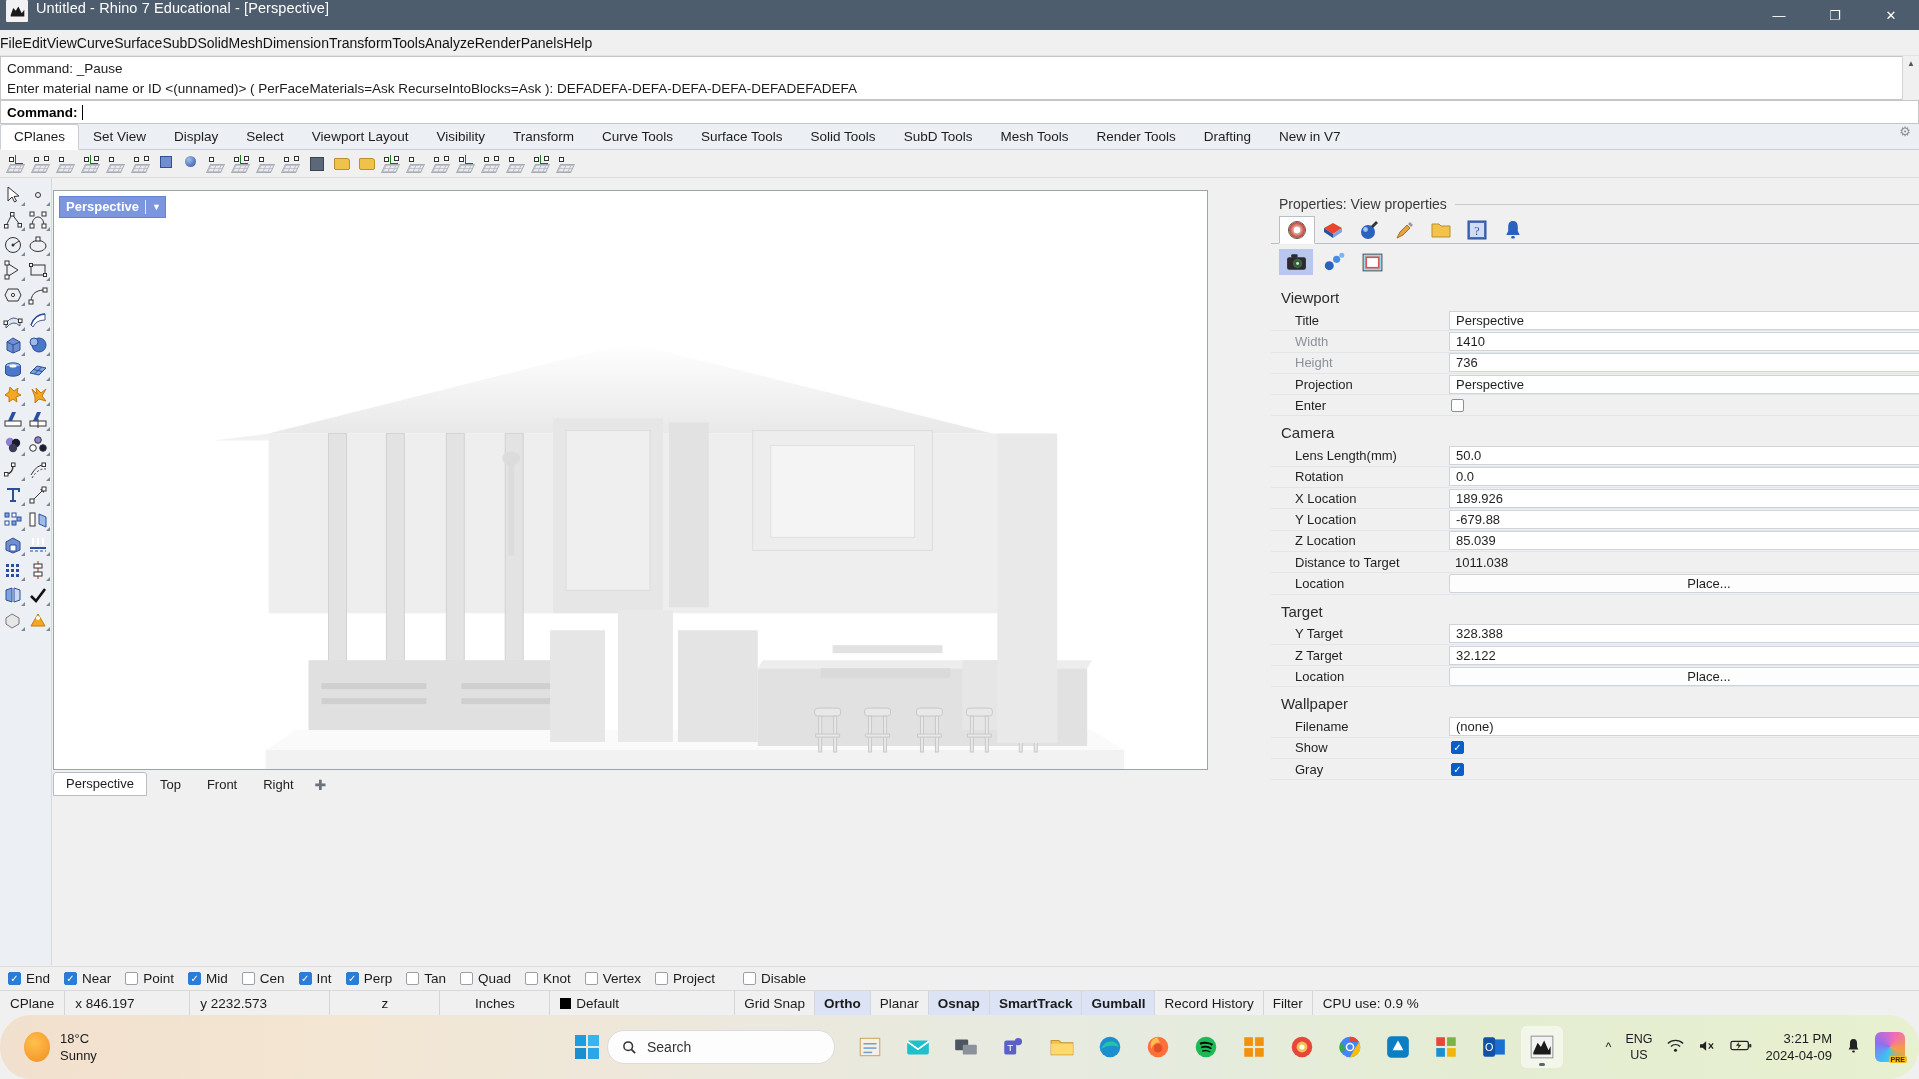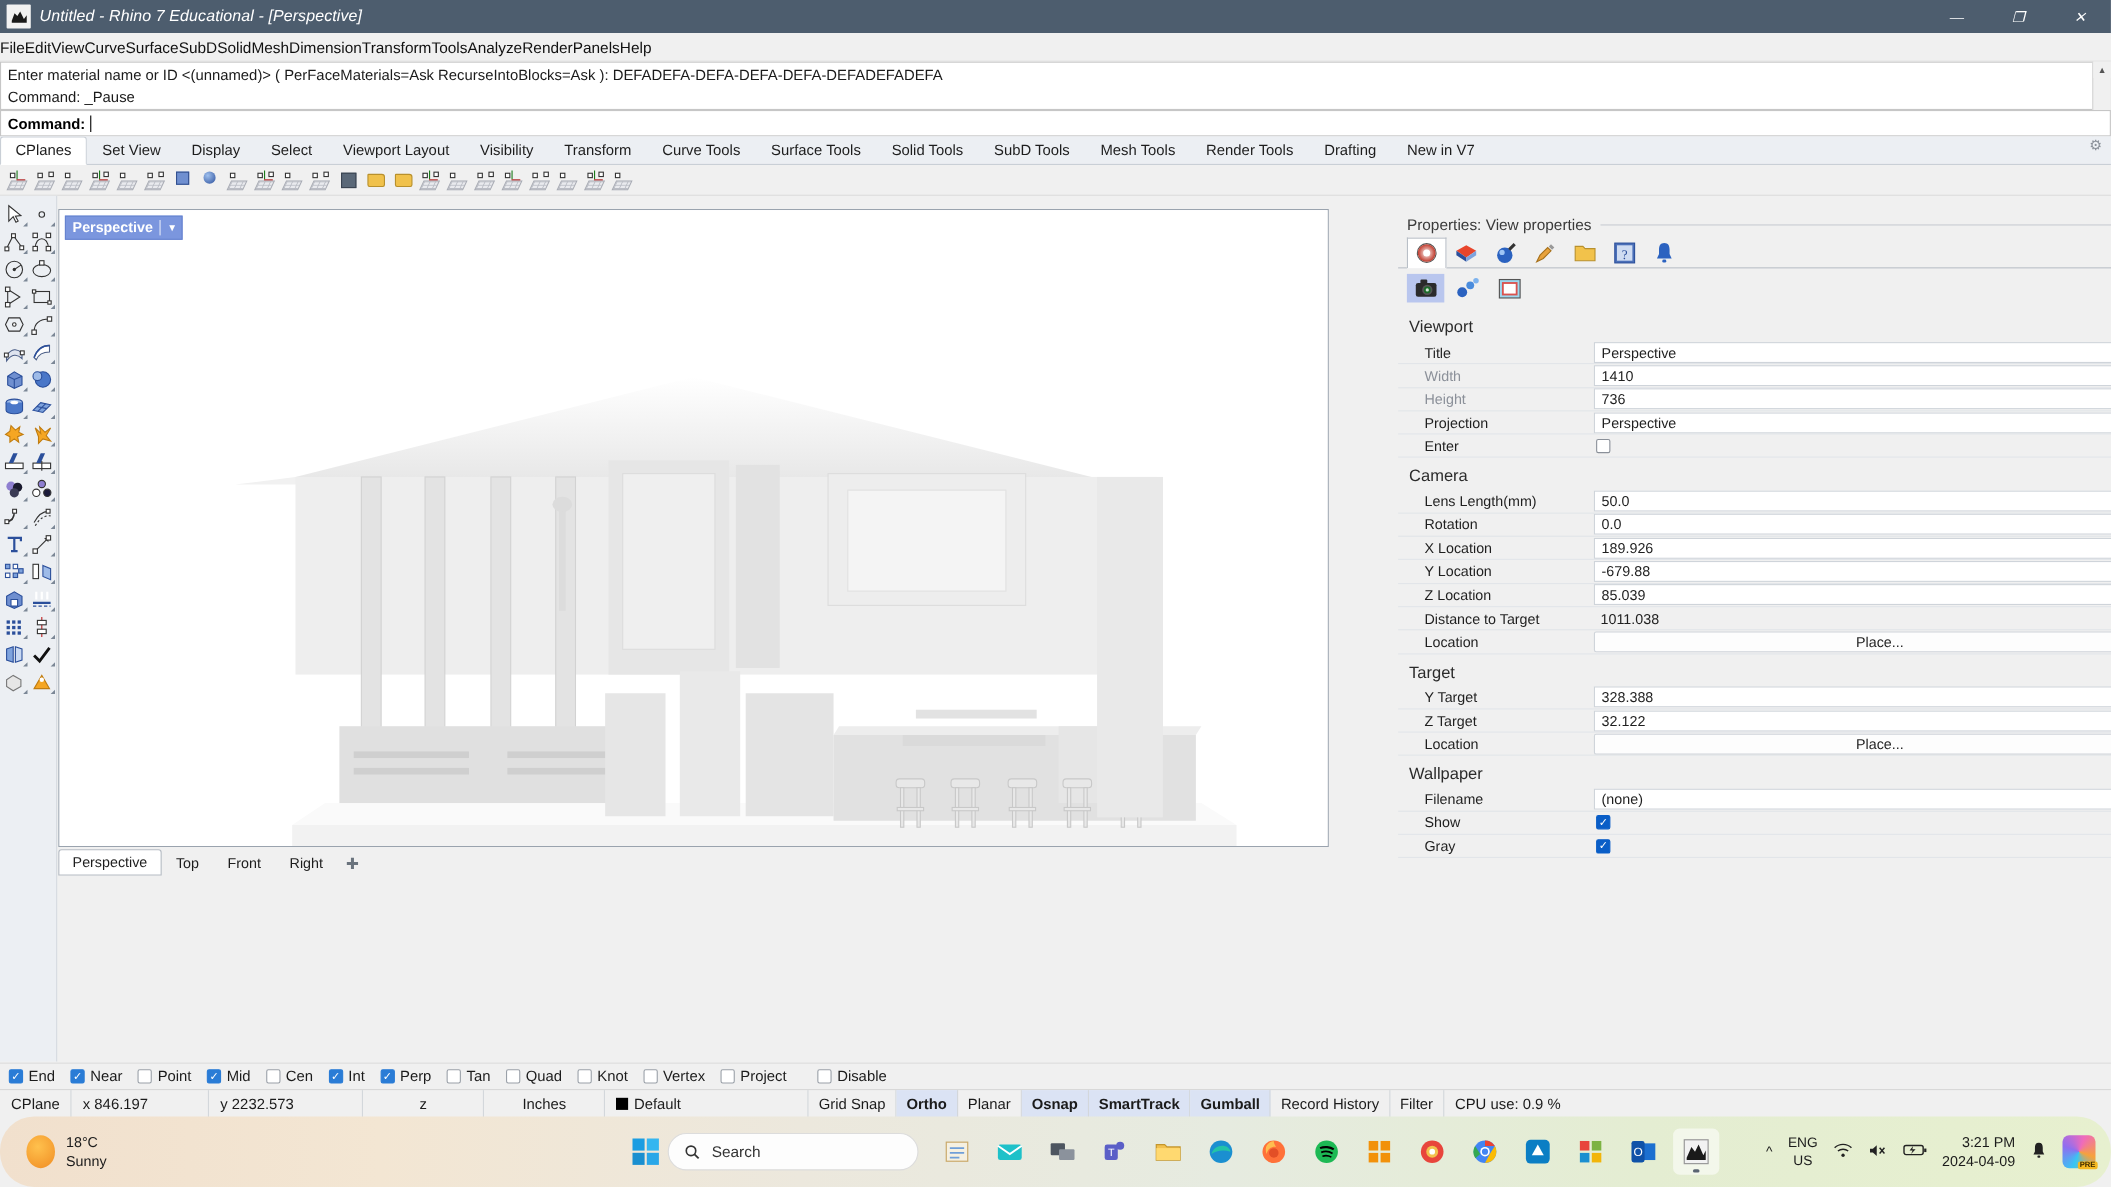--- a/index.html
+++ b/index.html
@@ -8,21 +8,21 @@
     overflow: hidden;
     font-family: "Liberation Sans", sans-serif;
     background: #f0f0f0;
   }
   #app { position: relative; width: 1919px; height: 1079px; }
 
   
   .titlebar {
     position: absolute; top: 0; left: 0; width: 1919px; height: 30px;
     background: #4d5d6e;
-    display: flex; align-items: center; font-style: italic;
+    display: flex; 
   }
   .titlebar .logo {
     width: 22px; height: 22px; margin-left: 6px; margin-right: 8px;
     background: #f2f2f2;
     display: flex; align-items: center; justify-content: center;
     font-size: 15px; color: #111;
     border-radius: 1px;
   }
   .titlebar .title {
     color: #ffffff; font-size: 14.5px; letter-spacing: .1px;
@@ -381,22 +381,22 @@
       <div class="mi">Dimension</div>
       <div class="mi">Transform</div>
       <div class="mi">Tools</div>
       <div class="mi">Analyze</div>
       <div class="mi">Render</div>
       <div class="mi">Panels</div>
       <div class="mi">Help</div>
     </div>
 
   <div class="cmdhistory">
+    <div>Command: _Pause</div>
     <div>Enter material name or ID &lt;(unnamed)&gt; ( PerFaceMaterials=Ask  RecurseIntoBlocks=Ask ): DEFADEFA-DEFA-DEFA-DEFA-DEFADEFADEFA</div>
-    <div>Command: _Pause</div>
   </div>
   <div class="cmdscroll">
     <div>▲</div>
     <div>▼</div>
   </div>
 
   <div class="cmdline">
     <span class="lbl">Command:</span>
     <span class="caret"></span>
   </div>

